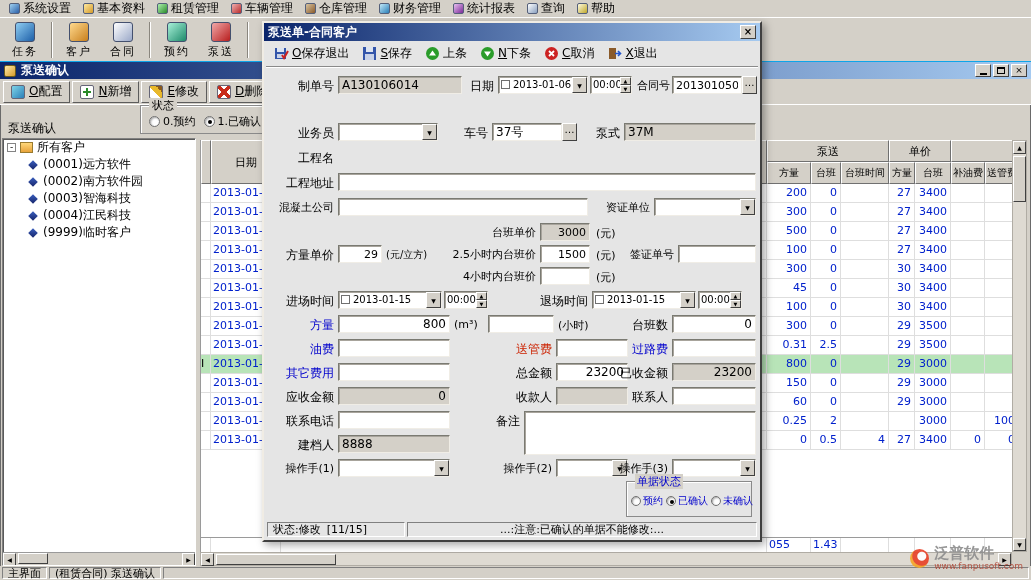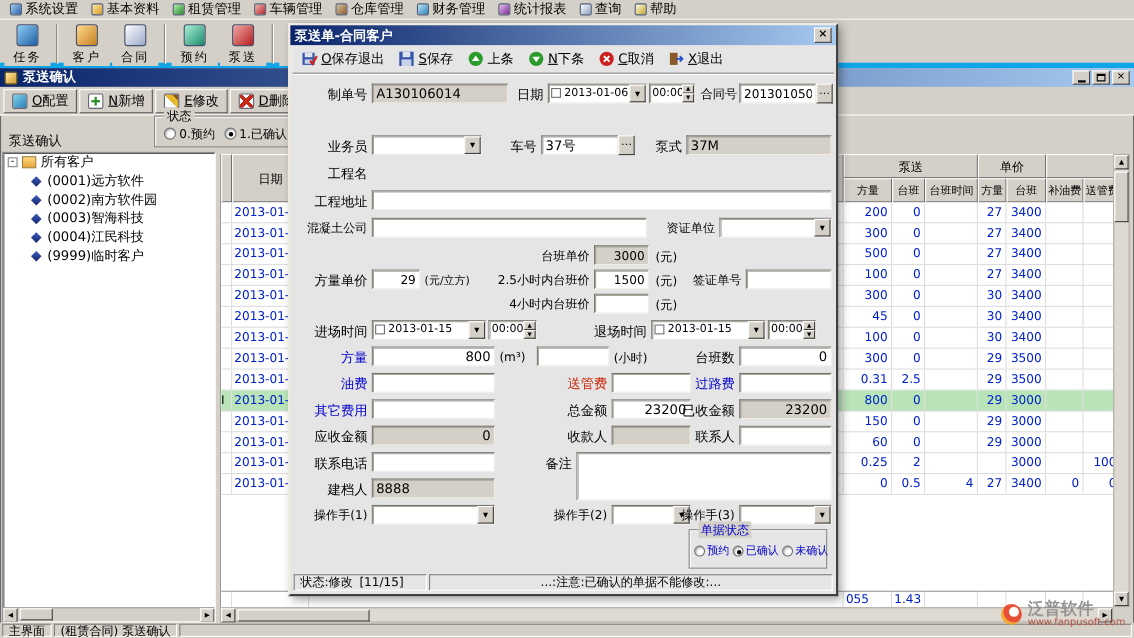--- a/index.html
+++ b/index.html
@@ -5,21 +5,21 @@
   *{margin:0;padding:0;box-sizing:border-box;font-family:"DejaVu Sans","Liberation Sans",sans-serif}
   body{width:1031px;height:580px;position:relative;background:#d4d0c8;overflow:hidden;font-size:12px;box-shadow:inset 0 0 0 1px #6a6a6a}
   u{text-decoration:underline}
 
   
   .menubar{position:absolute;left:0;top:0;width:100%;height:18px;background:#d4d0c8;display:flex;align-items:center;padding-left:3px;border-bottom:1px solid #fff}
   .mi{display:flex;align-items:center;gap:3px;padding:0 6px;height:16px;font-size:12px;cursor:default}
   .micn{width:11px;height:11px;border-radius:2px;border:1px solid #55607a;flex:none}
 
   
-  .tb1{position:absolute;top:18px;left:0;width:100%;height:44px;display:flex;align-items:flex-start;padding:2px 0 0 4px;gap:2px;background:#d4d0c8;border-bottom:5px solid #0ea5e9}
+  .tb1{position:absolute;top:18px;left:0;width:100%;height:44px;display:flex;align-items:flex-start;padding:2px 0 0 4px;gap:2px;background:#d4d0c8;border-bottom:1px solid #0ea5e9}
   .bigbtn{width:42px;height:40px;display:flex;flex-direction:column;align-items:center;justify-content:center;gap:2px;font-size:11px;letter-spacing:2px;background:#d4d0c8}
   .bicn{width:20px;height:20px;border-radius:3px;border:1px solid #44506e;flex:none}
   .vsep{width:2px;height:36px;margin:2px 3px 0 3px;border-left:1px solid #8a867e;border-right:1px solid #fff}
 
   
   .mdibar{position:absolute;top:62px;left:0;width:100%;height:17px;background:linear-gradient(90deg,#0a246a,#a6caf0);display:flex;align-items:center;padding:0 4px;gap:5px}
   .mdiicn{width:12px;height:12px;border-radius:2px;background:linear-gradient(135deg,#ffe9a8,#d49a2a);border:1px solid #6a5a1a}
   .mdit{color:#fff;font-weight:bold;font-size:12px}
   .ctr{margin-left:auto;display:flex;gap:2px}
   .wbtn{width:16px;height:13px;background:#d4d0c8;border:1px solid;border-color:#fff #404040 #404040 #fff;display:flex;align-items:center;justify-content:center;font-size:9px;line-height:1;color:#000}
@@ -779,20 +779,20 @@
             <span class="blue">已确认</span>
           </span>
         <span class="ritem">
             <span class="radio" style="width:10px;height:10px"></span>
             <span class="blue">未确认</span>
           </span>
       </span>
     </div>
 
     <div class="dstatus">
-      <span class="dsp" style="width:121px">
+      <span class="dsp" style="width:138px">
           <span>状态:修改</span>
           <span>[11/15]</span>
         </span>
       <span class="dsp" style="flex:1;justify-content:center">...:注意:已确认的单据不能修改:...</span>
     </div>
   </div>
 </div>
 
 </body></html>

